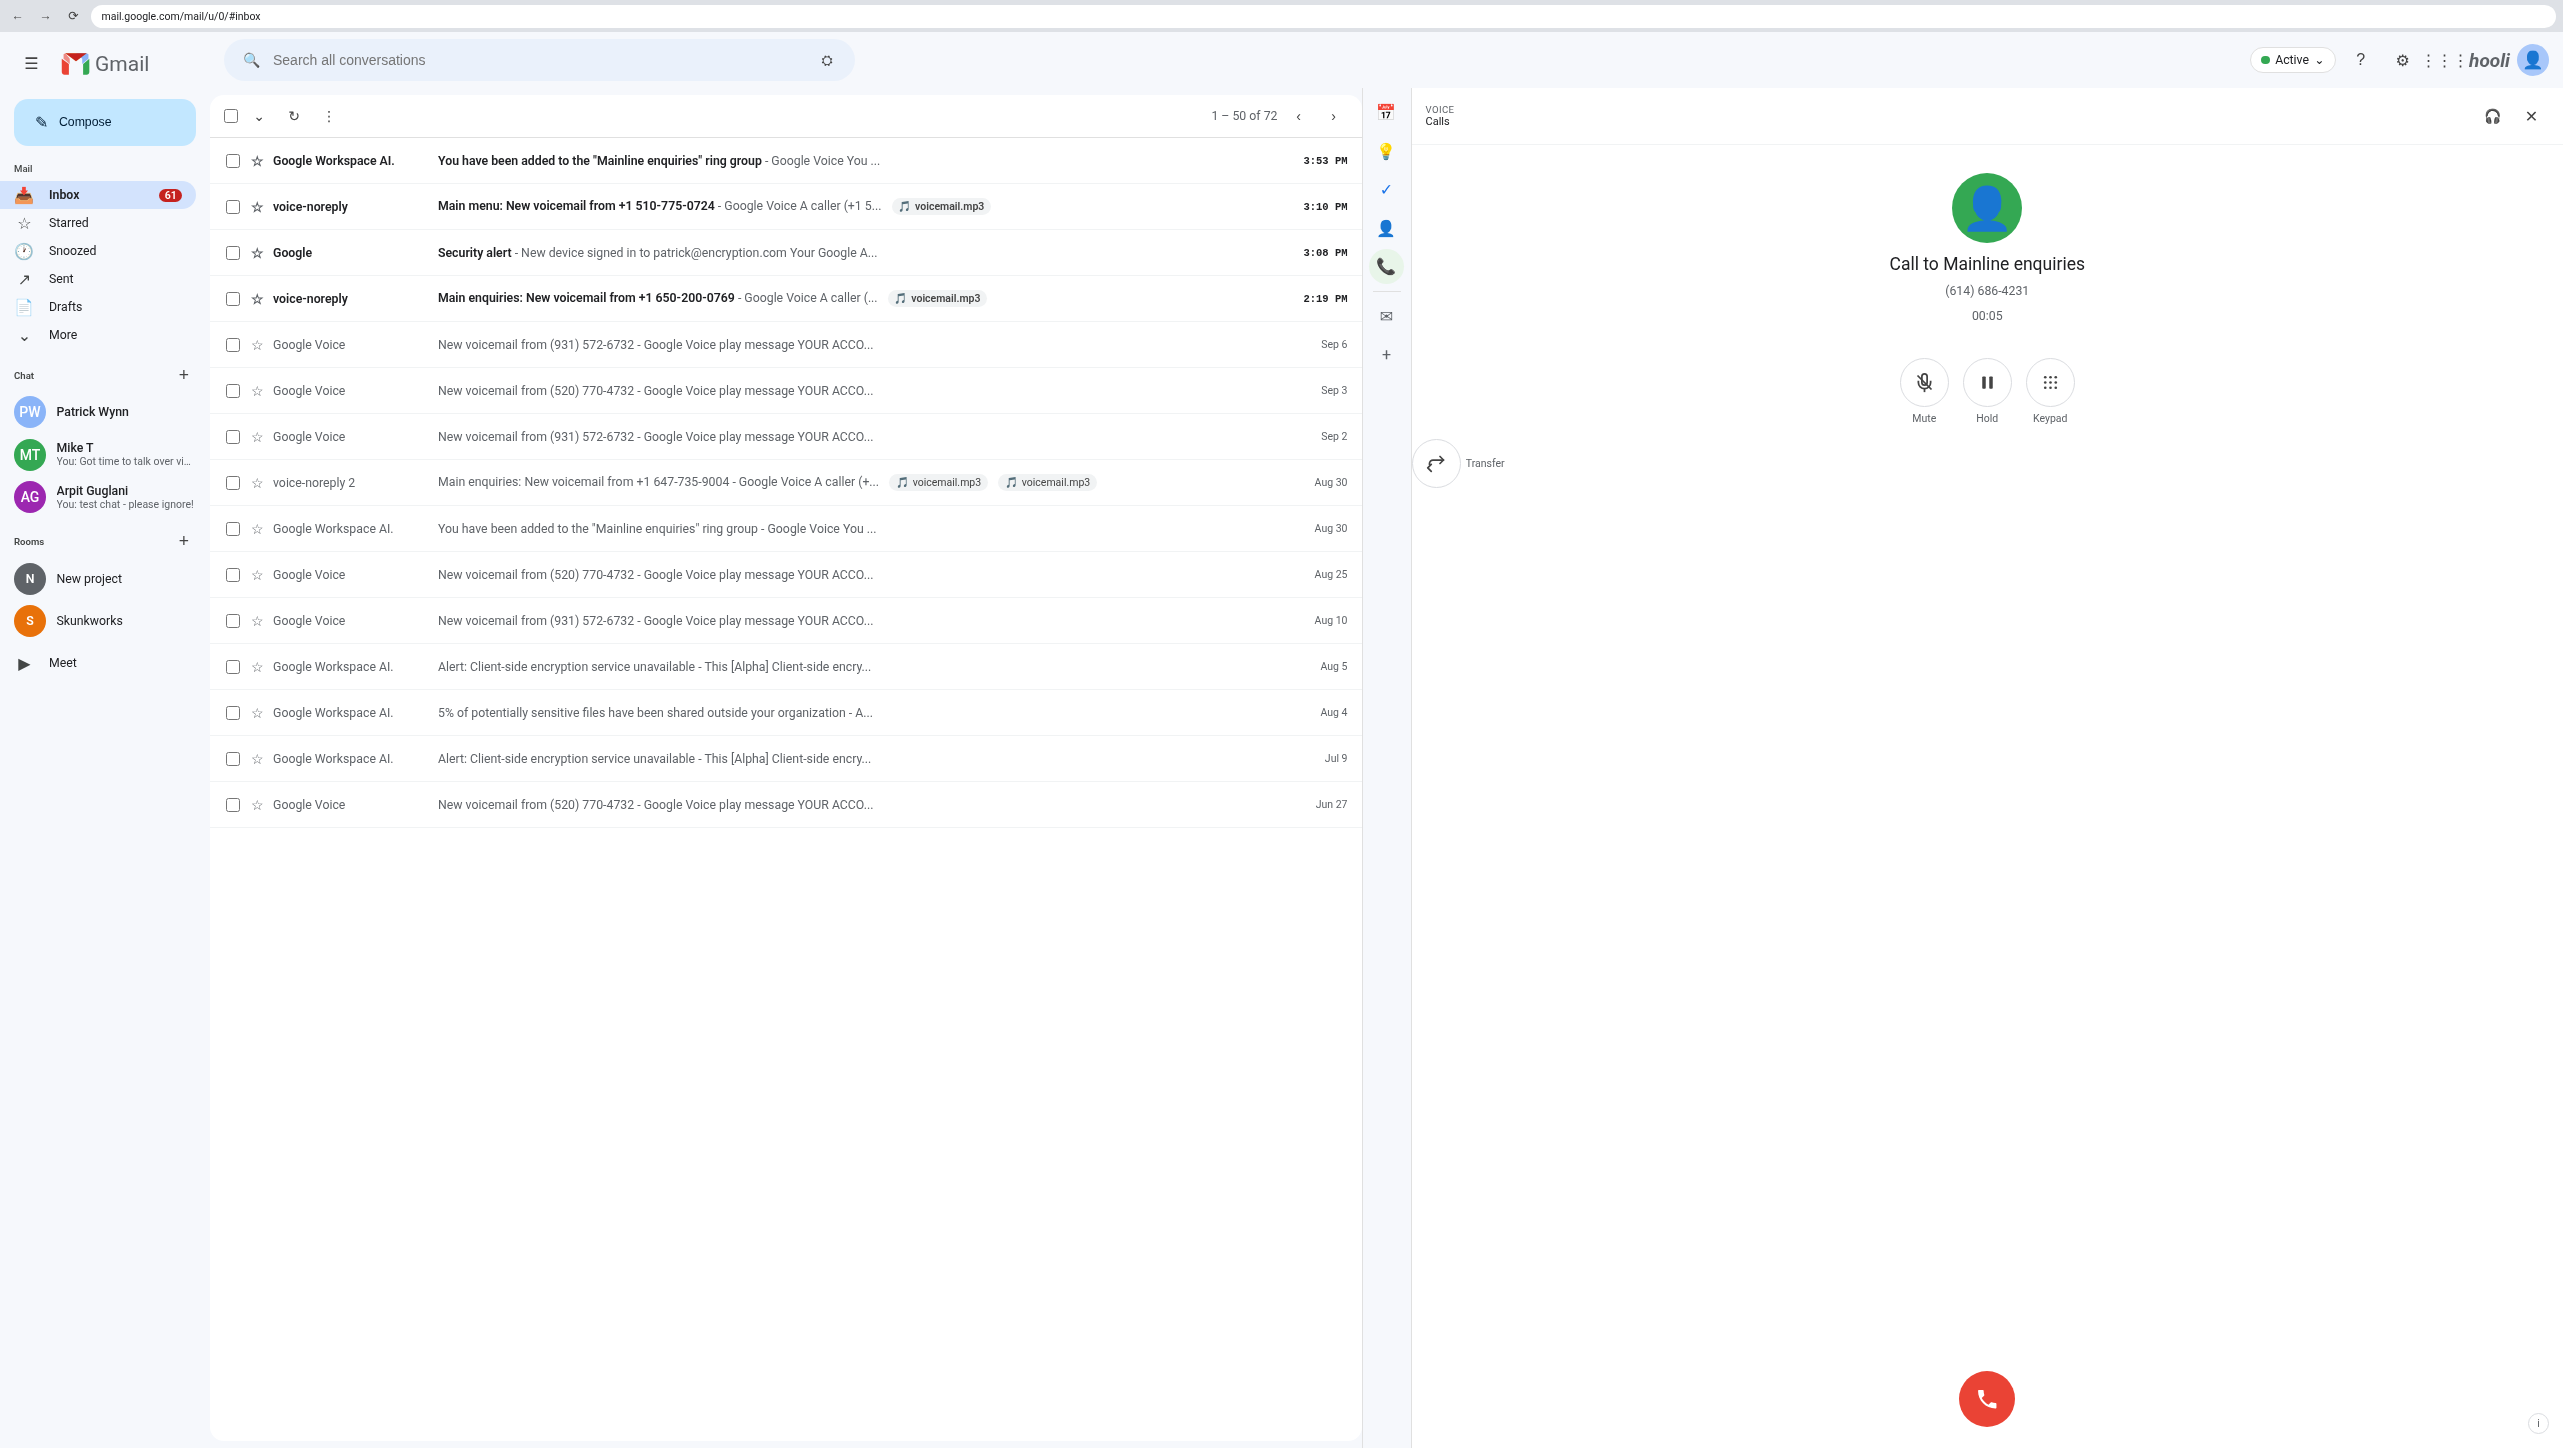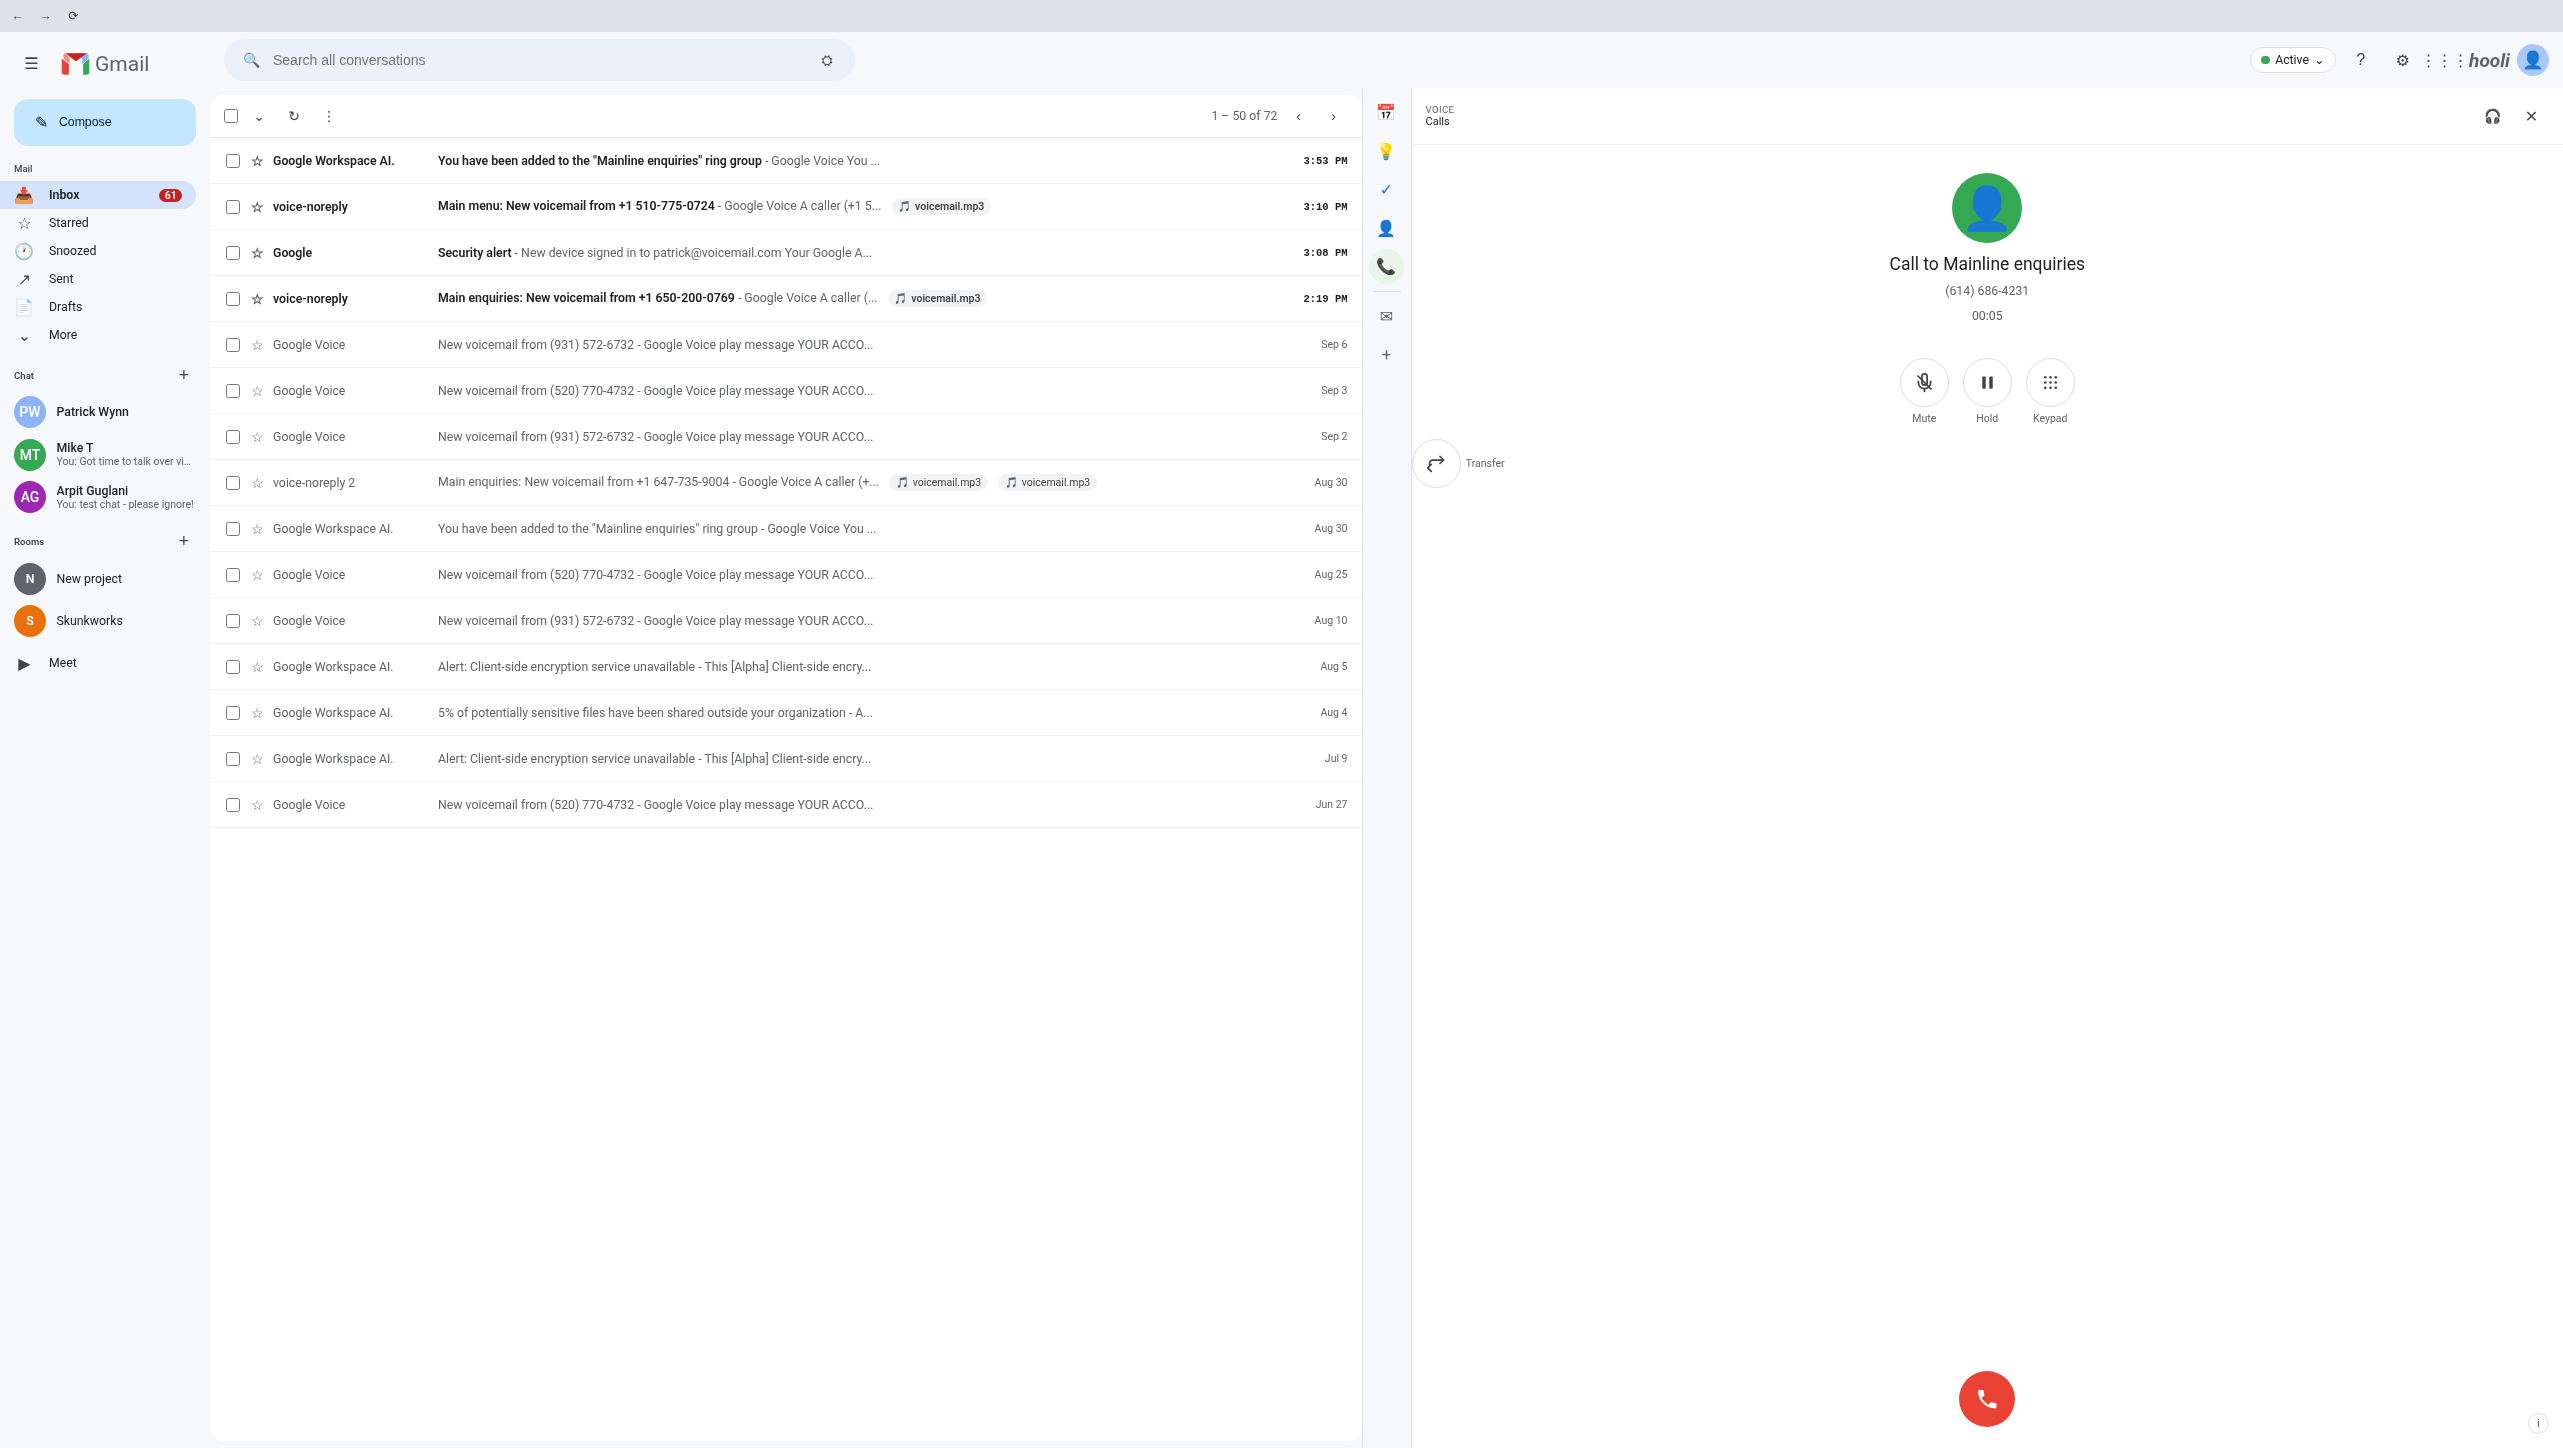--- a/index.html
+++ b/index.html
@@ -120,20 +120,23 @@
 
     .transfer-section { display: flex; flex-direction: row; align-items: center; gap: 5.3px; }
   </style>
 </head>
 <body>
 
 <div class="browser-bar">
   <button class="nav-btn">←</button>
   <button class="nav-btn">→</button>
   <button class="nav-btn">⟳</button>
+  <div class="url-bar">
+    <span>mail.google.com/mail/u/0/#inbox</span>
+  </div>
 </div>
 
 <div class="app-container">
 
   <div class="sidebar">
     <div class="sidebar-header">
       <button class="hamburger-btn">☰</button>
       <div class="gmail-logo">
         <svg class="gmail-logo-icon" viewBox="0 0 36 36">
           <path fill="#EA4335" d="M6 30h4V18L2 12v15c0 1.65 1.35 3 3 3z"></path>
@@ -297,21 +300,21 @@
           </div>
 
           <div class="email-row unread">
             <div class="checkbox-area">
                 <input type="checkbox" style="">
               </div>
             <div class="star-area">☆</div>
             <div class="sender">Google</div>
             <div class="email-content">
               <span class="email-subject">Security alert</span>
-              <span class="email-snippet"> - New device signed in to patrick@voicemail.com Your Google A...</span>
+              <span class="email-snippet"> - New device signed in to patrick@encryption.com Your Google A...</span>
             </div>
             <div class="email-time">3:08 PM</div>
           </div>
 
           <div class="email-row unread">
             <div class="checkbox-area">
                 <input type="checkbox" style="">
               </div>
             <div class="star-area">☆</div>
             <div class="sender">voice-noreply</div>

